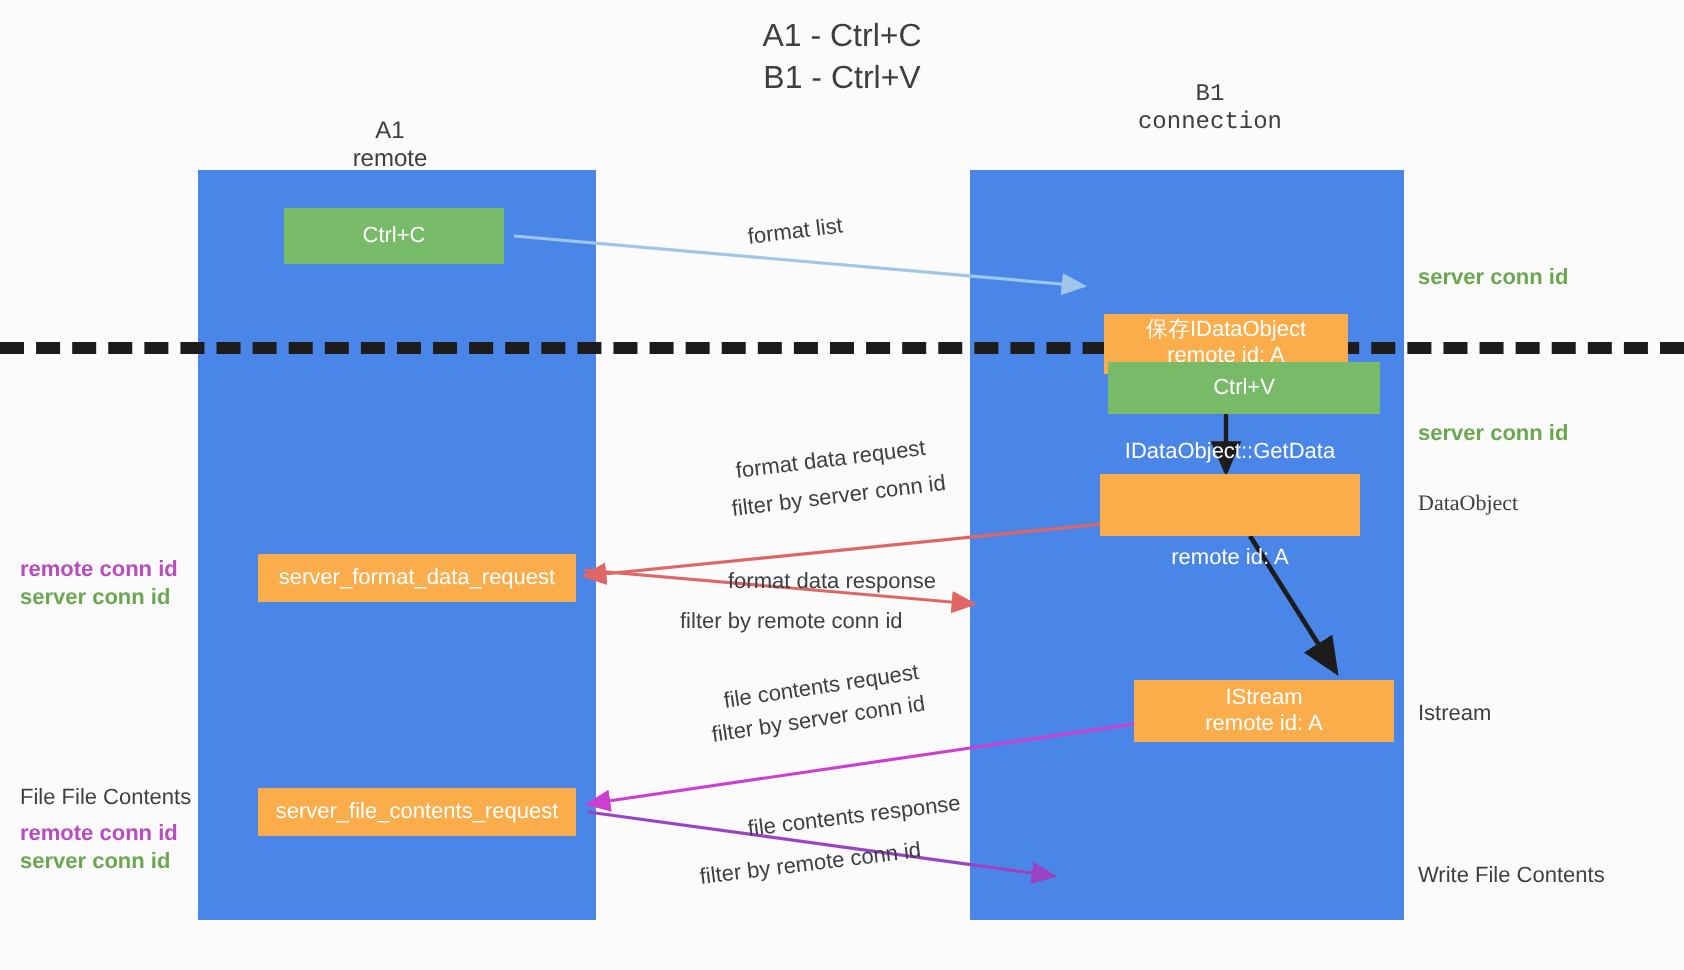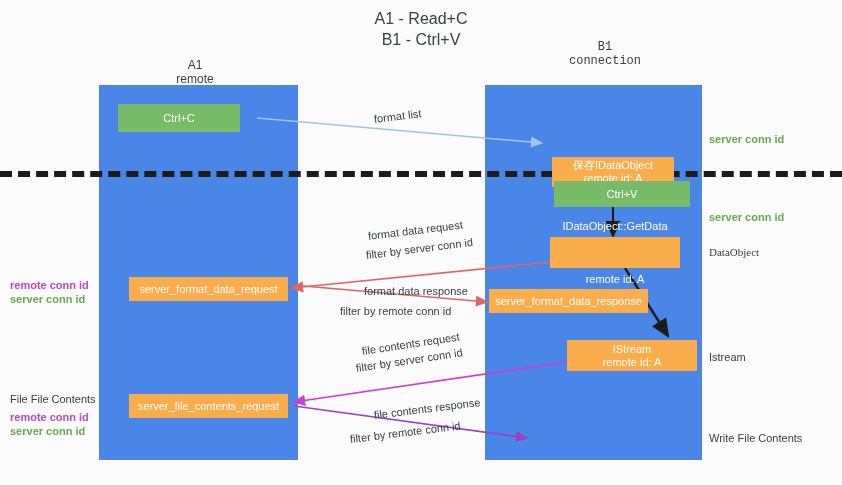--- a/index.html
+++ b/index.html
@@ -55,21 +55,21 @@
   .dashed-sep{position:absolute;left:0;right:0;height:0;border-top:6px dashed #1c1c1c;}
 
   svg.overlay{position:absolute;left:0;top:0;width:842px;height:485px;pointer-events:none;}
 </style>
 </head>
 <body>
 
 <div id="stage">
 
   <div class="title">
-    <div>A1 - Read+C</div>
+    <div>A1 - Ctrl+C</div>
     <div>B1 - Ctrl+V</div>
   </div>
 
   <div class="col-head" style="left:130px;top:58px;width:130px;">
     <span class="ch-main">A1</span>
     <span class="ch-sub">remote</span>
   </div>
   <div class="col-head" style="left:530px;top:40px;width:150px;font-family:Liberation Mono, monospace;">
     <span class="ch-main">B1</span>
     <span class="ch-sub">connection</span>
@@ -107,21 +107,21 @@
 
     <line x1="292" y1="285" x2="487" y2="302" stroke="#e06666" stroke-width="1.6" marker-end="url(#ah-red)"></line>
 
     <line x1="567" y1="362" x2="294" y2="402" stroke="#cc3fd0" stroke-width="1.6" marker-end="url(#ah-magenta)"></line>
 
     <line x1="294" y1="406" x2="527" y2="438" stroke="#9c42c4" stroke-width="1.6" marker-end="url(#ah-purple)"></line>
   </svg>
 
   <div class="dashed-sep" style="top:171px;"></div>
 
-  <div class="box green" style="left:118px;top:104px;width:122px;height:28px;">
+  <div class="box green" style="left:142px;top:104px;width:110px;height:28px;">
     <span>Ctrl+C</span>
   </div>
 
   <div class="box orange" style="left:552px;top:129px;width:122px;height:30px;margin-top:28px;">
     <span>保存IDataObject</span>
     <span>remote id: A</span>
   </div>
 
   <div class="box green" style="left:554px;top:181px;width:136px;height:26px;">
     <span>Ctrl+V</span>
@@ -134,23 +134,20 @@
 
   <div class="box orange" style="left:567px;top:340px;width:130px;height:31px;">
     <span>IStream</span>
     <span>remote id: A</span>
   </div>
 
   <div class="box orange" style="left:129px;top:277px;width:159px;height:24px;">
     <span>server_format_data_request</span>
   </div>
 
-  <div class="box orange" style="left:489px;top:289px;width:159px;height:24px;">
-    <span>server_format_data_response</span>
-  </div>
 
   <div class="box orange" style="left:129px;top:394px;width:159px;height:24px;">
     <span>server_file_contents_request</span>
   </div>
 
 
   <div class="lbl rot-7" style="left:374px;top:112px;">format list</div>
 
   <div class="lbl rot-7" style="left:368px;top:229px;">format data request</div>
   <div class="lbl rot-7" style="left:366px;top:248px;">

